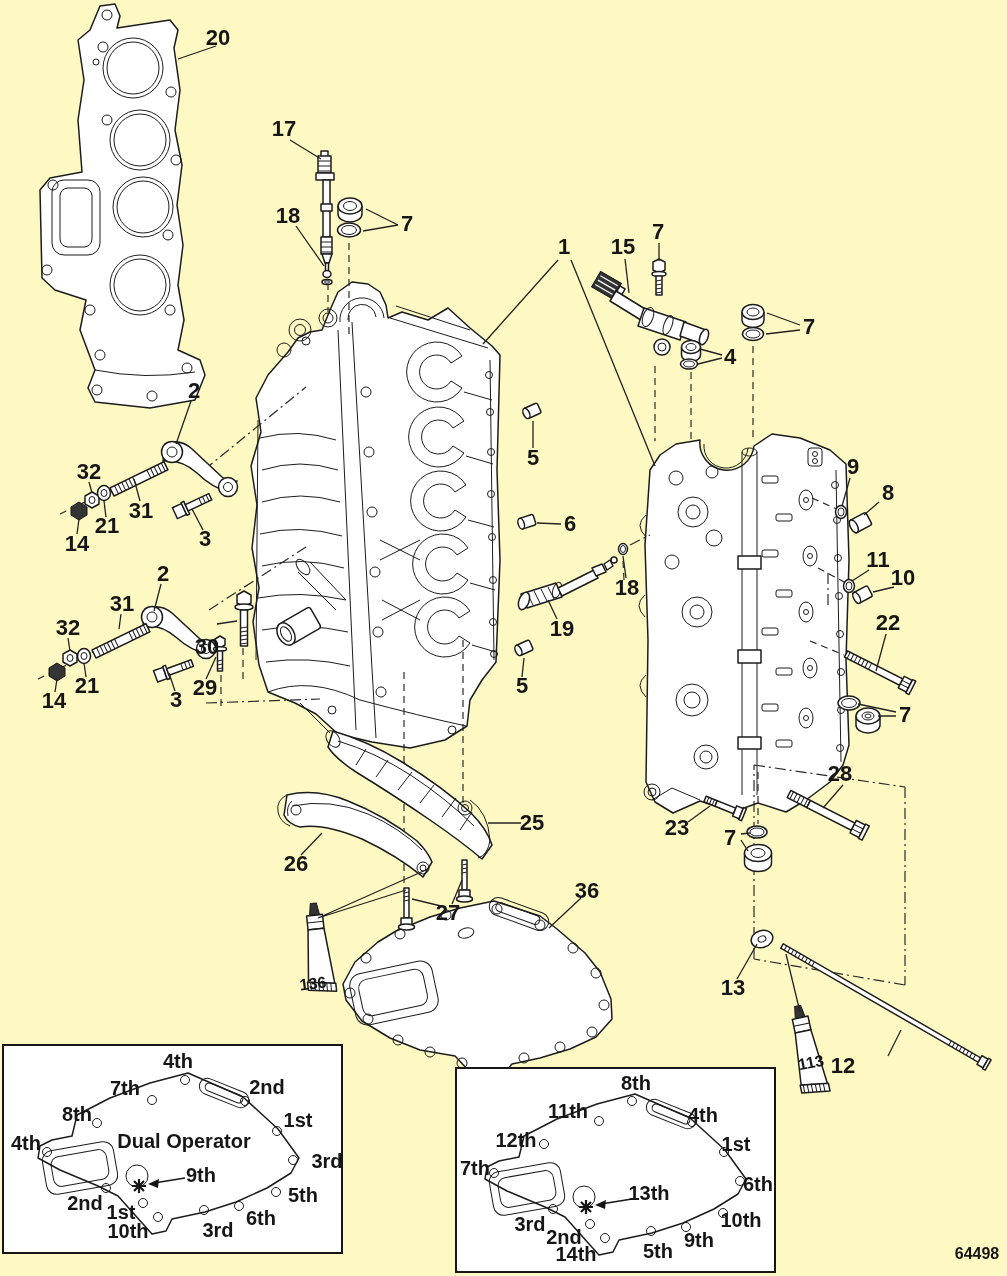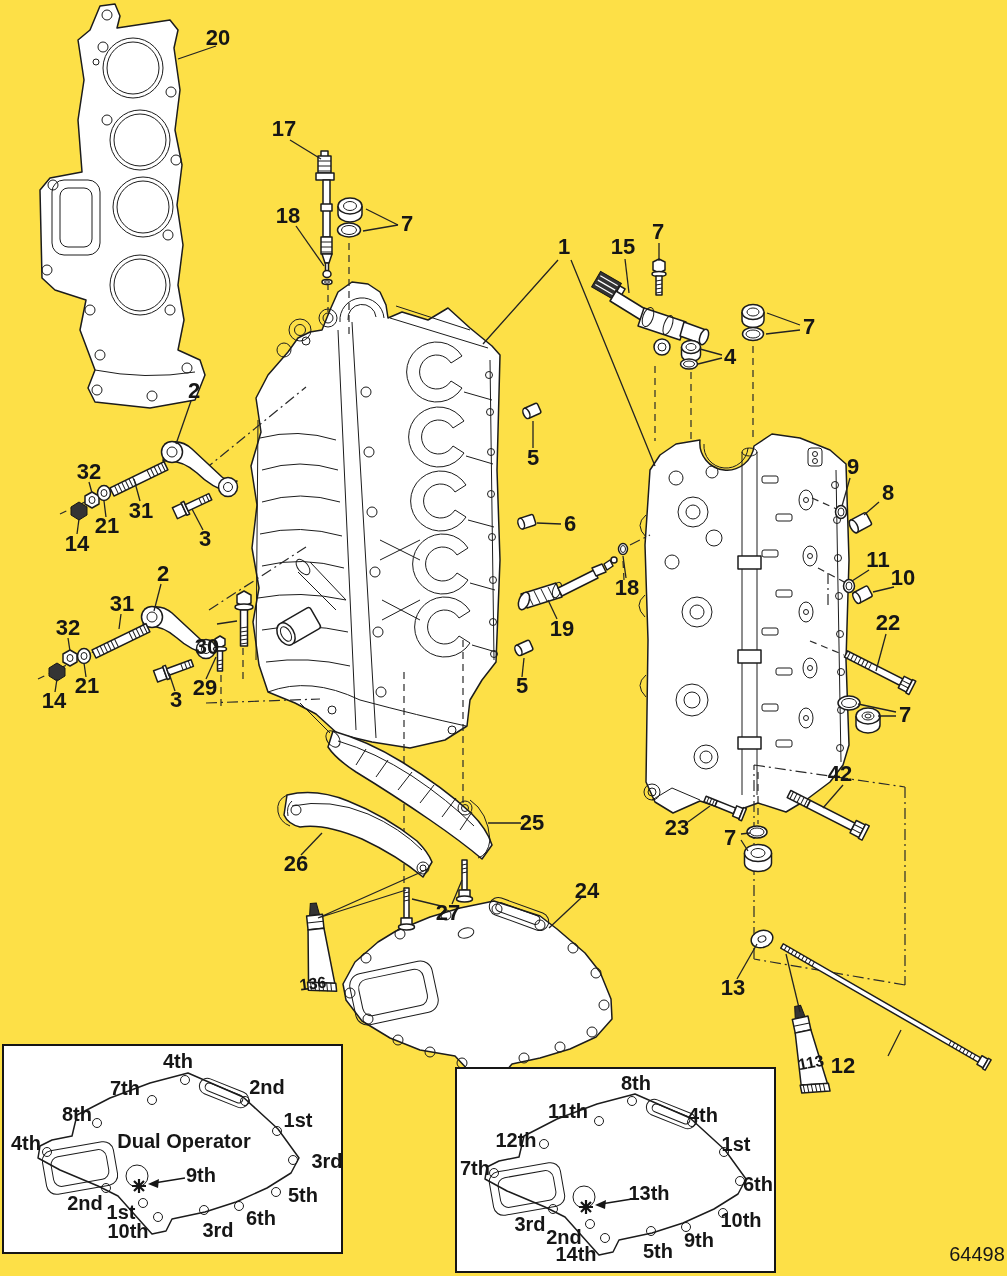--- a/index.html
+++ b/index.html
@@ -1,35 +1,35 @@
 <!DOCTYPE html>
 <html><head>
 <meta charset="utf-8">
 <style>
   html,body{margin:0;padding:0;background:#fff;}
-  .page{position:relative;width:1007px;height:1276px;background:#fde047;overflow:hidden;
+  .page{position:relative;width:1007px;height:1276px;background:#fef9c3;overflow:hidden;
         font-family:"Liberation Sans","DejaVu Sans",sans-serif;}
   svg{position:absolute;left:0;top:0;}
   .ln{fill:none;stroke:#1c1c1c;stroke-width:1.5;stroke-linejoin:round;stroke-linecap:round;}
   .fw{fill:#fff;stroke:#1c1c1c;stroke-width:1.5;stroke-linejoin:round;}
   .thin{fill:none;stroke:#1c1c1c;stroke-width:1;}
   .dk{fill:#343434;stroke:#161616;stroke-width:1;}
   .leader{fill:none;stroke:#232323;stroke-width:1.3;}
   .dash{fill:none;stroke:#2a2a2a;stroke-width:1.2;stroke-dasharray:7 5;}
   .dashdot{fill:none;stroke:#2a2a2a;stroke-width:1.2;stroke-dasharray:11 4 2 4;}
   #callout-layer{position:absolute;left:0;top:0;width:100%;height:100%;}
   .callout{position:absolute;transform:translate(-50%,-50%);font-weight:700;font-size:22px;
            color:#161616;white-space:nowrap;line-height:1;}
   .seq{font-size:20px;}
   .tube{font-size:16px;}
   .inset-title{position:absolute;font-weight:700;font-size:20px;color:#161616;line-height:1.15;}
   #title-dual{left:184px;top:1141px;transform:translate(-50%,-50%);white-space:nowrap;}
   #title-single{left:607px;top:1132px;width:112px;}
   #drawing-number{position:absolute;left:977px;top:1254px;transform:translate(-50%,-50%);
-                  font-weight:400;font-size:20px;color:#161616;}
+                  font-weight:700;font-size:16px;color:#161616;}
 </style>
 </head>
 <body>
 
 <div class="page">
 <svg width="1007" height="1276" viewBox="0 0 1007 1276">
 
   <g>
     <path class="fw" d="M100,6 L115,4 L120,16 L117,28 L170,20 L178,30 L174,48 L180,90 L175,130 L182,165 L177,205 L183,245 L178,285 L184,320 L178,350 L200,360 L205,375 L195,400 L150,408 L95,402 L88,388 L95,370 L80,330 L86,300 L55,290 L42,278 L40,190 L50,178 L82,172 L78,120 L84,80 L78,40 L90,30 Z"></path>
     <circle class="thin" cx="133" cy="68" r="30"></circle>
@@ -618,25 +618,25 @@
       <div class="callout" style="left: 87px; top: 686px;">21</div>
       <div class="callout" style="left: 54px; top: 701px;">14</div>
       <div class="callout" style="left: 176px; top: 700px;">3</div>
       <div class="callout" style="left: 207px; top: 647px; text-align: center;">30</div>
       <div class="callout" style="left: 205px; top: 688px;">29</div>
       <div class="callout" style="left: 888px; top: 623px;">22</div>
       <div class="callout" style="left: 905px; top: 715px;">7</div>
       <div class="callout" style="left: 522px; top: 686px;">5</div>
       <div class="callout" style="left: 532px; top: 823px;">25</div>
       <div class="callout" style="left: 296px; top: 864px;">26</div>
-      <div class="callout" style="left: 840px; top: 774px;">42</div>
+      <div class="callout" style="left: 840px; top: 774px;">28</div>
       <div class="callout" style="left: 677px; top: 828px;">23</div>
       <div class="callout" style="left: 730px; top: 838px;">7</div>
       <div class="callout" style="left: 448px; top: 913px;">27</div>
-      <div class="callout" style="left: 587px; top: 891px;">24</div>
+      <div class="callout" style="left: 587px; top: 891px;">36</div>
       <div class="callout" style="left: 733px; top: 988px;">13</div>
       <div class="callout" style="left: 843px; top: 1066px;">12</div>
       <div class="callout tube" style="left: 313px; top: 984px; transform: translate(-50%, -50%) rotate(-7deg);">136</div>
       <div class="callout tube" style="left: 811px; top: 1063px; transform: translate(-50%, -50%) rotate(-11deg);">113</div>
       <div class="callout seq" style="left: 178px; top: 1061px;">4th</div>
       <div class="callout seq" style="left: 125px; top: 1088px;">7th</div>
       <div class="callout seq" style="left: 267px; top: 1087px;">2nd</div>
       <div class="callout seq" style="left: 77px; top: 1114px;">8th</div>
       <div class="callout seq" style="left: 298px; top: 1120px;">1st</div>
       <div class="callout seq" style="left: 26px; top: 1143px;">4th</div>

